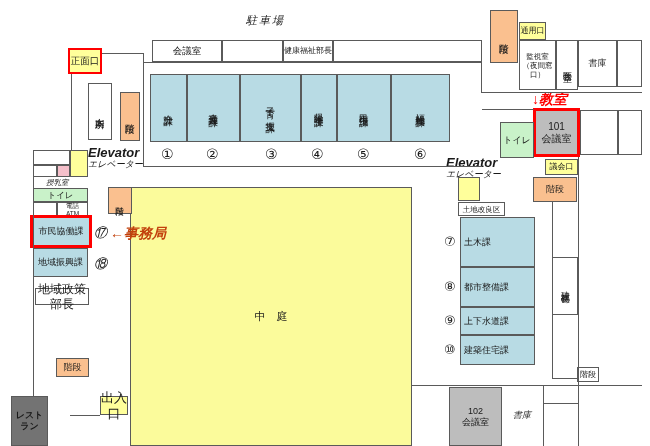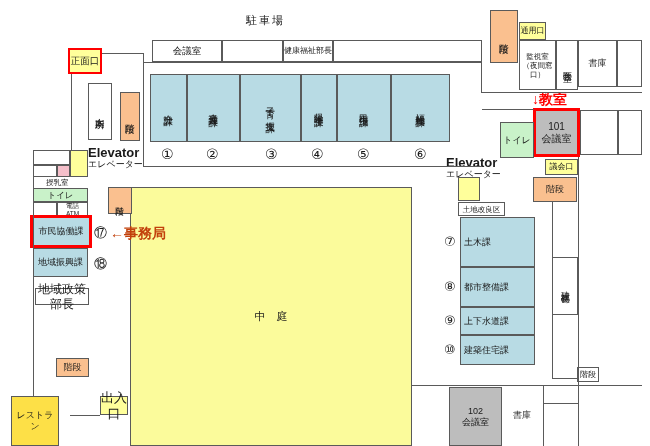--- a/index.html
+++ b/index.html
@@ -4,21 +4,21 @@
 <style>
   html,body{margin:0;padding:0;background:#ffffff;}
   #stage{position:relative;width:650px;height:446px;background:#ffffff;overflow:hidden;
          font-family:"Liberation Sans","DejaVu Sans",sans-serif;}
   .el{position:absolute;box-sizing:border-box;display:flex;align-items:center;justify-content:center;
       text-align:center;color:#1a1a1a;line-height:1.2;white-space:pre-line;}
   .room{border:1px solid #5a5a5a;}
   .v{writing-mode:vertical-rl;text-orientation:upright;letter-spacing:1px;}
   .line{background:#5a5a5a;border:none;}
   .text{border:none;background:transparent;justify-content:flex-start;align-items:flex-start;
-        text-align:left;white-space:pre;}
+        text-align:left;white-space:pre;font-style:italic;}
   .jl{justify-content:flex-start;padding-left:3px;}
   .b{font-weight:bold;}
 </style>
 </head>
 <body>
 
 <div id="stage">
     <div class="el text" style="left: 246px; top: 14px; font-size: 11px; letter-spacing: 2px;">駐車場</div>
     <div class="el room" style="left: 68px; top: 48px; width: 34px; height: 26px; background: rgb(255, 255, 155); border: 2px solid rgb(255, 0, 0); font-size: 9.5px;">正面口</div>
     <div class="el room" style="left: 152px; top: 40px; width: 70px; height: 22px; background: rgb(255, 255, 255); font-size: 9.5px;">会議室</div>
@@ -73,21 +73,21 @@
     <div class="el text" style="left: 88px; top: 159px; font-size: 9px;">エレベーター</div>
     <div class="el room" style="left: 33px; top: 188px; width: 55px; height: 14px; background: rgb(201, 242, 201); font-size: 8.5px;">トイレ</div>
     <div class="el room" style="left: 33px; top: 202px; width: 24px; height: 15px; background: rgb(255, 255, 255);"></div>
     <div class="el room" style="left: 57px; top: 202px; width: 31px; height: 15px; background: rgb(255, 255, 255); font-size: 6.5px;">電話
 ATM</div>
     <div class="el room" style="left: 30px; top: 215px; width: 62px; height: 33px; background: rgb(184, 219, 228); border: 3px solid rgb(255, 0, 0); font-size: 9px;">市民協働課</div>
     <div class="el text b" style="left: 110px; top: 225px; font-size: 14px; color: #c2410c;">←事務局</div>
     <div class="el room" style="left: 33px; top: 248px; width: 55px; height: 29px; background: rgb(184, 219, 228); font-size: 9px;">地域振興課</div>
     <div class="el room" style="left: 35px; top: 288px; width: 54px; height: 17px; background: rgb(255, 255, 255); font-size: 12px;">地域政策部長</div>
     <div class="el room" style="left: 56px; top: 358px; width: 33px; height: 19px; background: rgb(250, 192, 143); font-size: 9px;">階段</div>
-    <div class="el room" style="left: 11px; top: 396px; width: 48px; height: 50px; background: #fde047; font-size: 9px;">レストラン</div>
+    <div class="el room" style="left: 11px; top: 396px; width: 37px; height: 50px; background: #737373; font-size: 9px; font-weight: bold;">レストラン</div>
     <div class="el room" style="left: 100px; top: 396px; width: 28px; height: 19px; background: rgb(255, 255, 155); font-size: 13px;">出入口</div>
     <div class="el text" style="left: 161px; top: 146px; font-size: 14px;">①</div>
     <div class="el text" style="left: 206px; top: 146px; font-size: 14px;">②</div>
     <div class="el text" style="left: 265px; top: 146px; font-size: 14px;">③</div>
     <div class="el text" style="left: 311px; top: 146px; font-size: 14px;">④</div>
     <div class="el text" style="left: 357px; top: 146px; font-size: 14px;">⑤</div>
     <div class="el text" style="left: 414px; top: 146px; font-size: 14px;">⑥</div>
     <div class="el text" style="left: 444px; top: 234px; font-size: 13px;">⑦</div>
     <div class="el text" style="left: 444px; top: 279px; font-size: 13px;">⑧</div>
     <div class="el text" style="left: 444px; top: 313px; font-size: 13px;">⑨</div>

